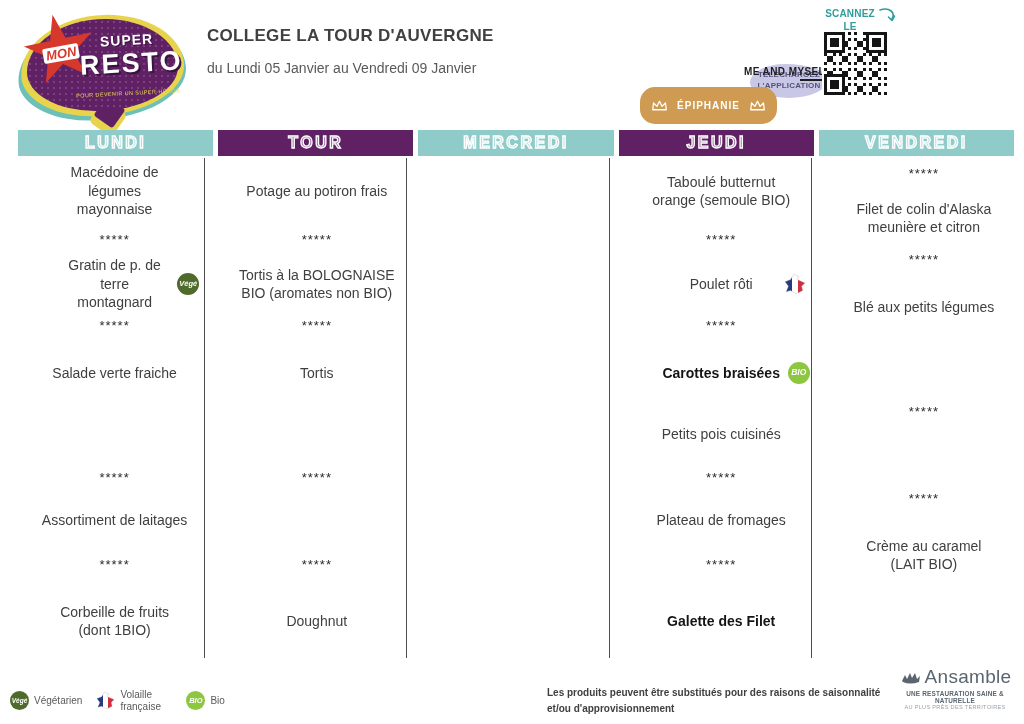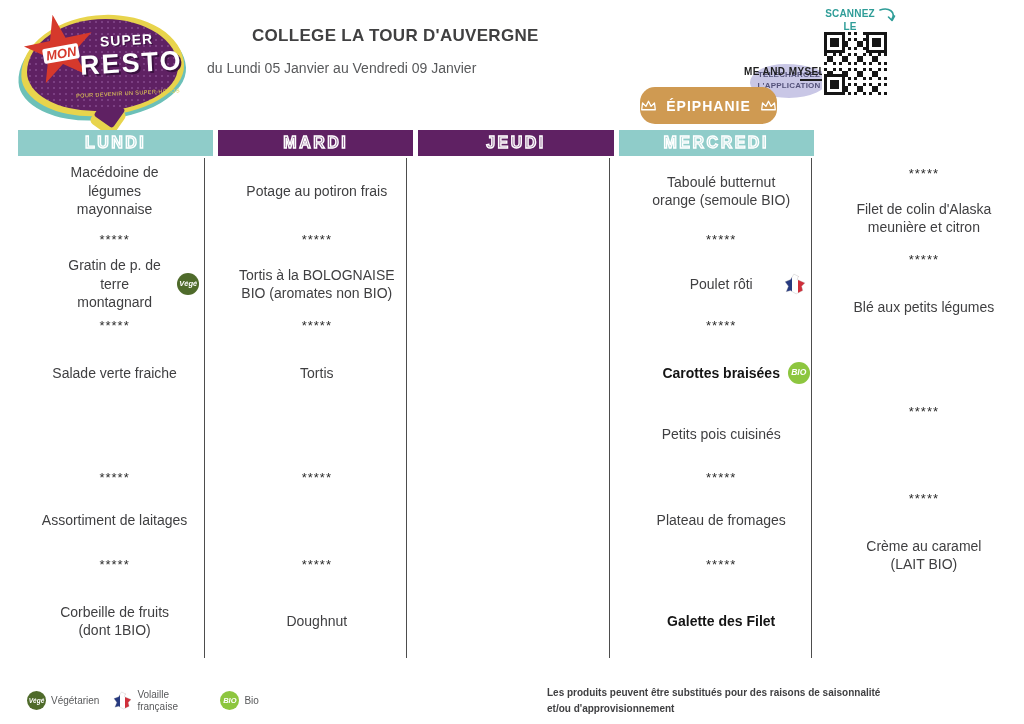--- a/index.html
+++ b/index.html
@@ -18,38 +18,38 @@
   .star{position:absolute;left:6px;top:8px;width:72px;height:72px;background:#d6392c;transform:rotate(-12deg);
     clip-path:polygon(50% 0%,61% 35%,98% 35%,68% 57%,79% 91%,50% 70%,21% 91%,32% 57%,2% 35%,39% 35%);}
   .mon{position:absolute;left:25px;top:40px;background:#fff;color:#d6392c;font-weight:bold;font-style:italic;
     font-size:13px;line-height:15px;padding:0 3px;transform:rotate(-10deg);border-radius:2px;}
   .super{position:absolute;left:82px;top:26px;color:#fff;font-weight:800;font-size:14px;letter-spacing:1px;
     transform:rotate(-3deg);text-shadow:1px 1px 0 #3a1140;}
   .resto{position:absolute;left:62px;top:42px;color:#fff;font-weight:800;font-size:27px;letter-spacing:2px;
     transform:rotate(-3deg);text-shadow:2px 2px 0 #3a1140;}
   .logo-tagline{position:absolute;left:58px;top:84px;color:#e8d44c;font-size:5.5px;letter-spacing:.4px;transform:rotate(-3deg);white-space:nowrap;}
 
-  .page-title{position:absolute;left:207px;top:26px;font-size:17px;font-weight:bold;color:#404041;letter-spacing:.3px;margin-left:45px;}
+  .page-title{position:absolute;left:207px;top:26px;font-size:17px;font-weight:bold;color:#404041;letter-spacing:.3px;}
   .page-subtitle{position:absolute;left:207px;top:60px;font-size:14px;color:#58595b;}
 
   .app-blob{position:absolute;left:750px;top:28px;width:74px;padding:6px 2px;background:#c9c7e6;
     border-radius:45% 55% 50% 50%/55% 45% 55% 45%;text-align:center;font-size:8px;font-weight:bold;
     color:#54527a;line-height:1.35;letter-spacing:.2px;margin-top:36px;}
   .me-and{position:absolute;left:744px;top:66px;font-size:10px;font-weight:800;color:#1d1d1d;letter-spacing:.4px;}
   .me-underline{position:absolute;left:800px;top:79px;width:22px;height:2px;background:#1d1d1d;}
 
   .scan-label{position:absolute;left:822px;top:7px;width:56px;font-size:10px;font-weight:bold;
     color:#2f9d98;text-align:center;line-height:1.3;letter-spacing:.2px;}
   .scan-arrow{position:absolute;left:878px;top:8px;}
   #qr{position:absolute;left:822px;top:30px;display:grid;grid-template-columns:repeat(21,3px);grid-auto-rows:3px;
     padding:2px;background:#fff;}
   .qm{background:#151515;}
 
   .event-badge{position:absolute;left:640px;top:87px;width:137px;height:37px;background:#cf9a52;border-radius:15px;
-    display:flex;align-items:center;justify-content:center;gap:9px;color:#fff;font-weight:bold;font-size:14px;letter-spacing:1px;}
+    display:flex;align-items:center;justify-content:center;gap:9px;color:#fff;font-weight:bold;font-size:10px;letter-spacing:1px;}
 
   
   .daybars{position:absolute;left:18px;right:10px;top:130px;height:26px;display:grid;grid-template-columns:repeat(5,1fr);gap:5px;}
   .daybar{display:flex;align-items:center;justify-content:center;font-size:16px;font-weight:800;letter-spacing:2.5px;
     -webkit-text-stroke:1.3px #ffffff;}
   .daybar.teal{background:#8fccc9;color:rgba(255,255,255,.35);}
   .daybar.purple{background:#5f2163;color:rgba(255,255,255,.35);}
 
   
   .menu{position:absolute;left:25px;right:10px;top:158px;height:500px;display:grid;grid-template-columns:repeat(5,1fr);gap:22px;}
@@ -58,21 +58,21 @@
   .cell{position:relative;display:flex;align-items:center;justify-content:center;text-align:center;
     padding:0 6px;font-size:14px;line-height:1.32;color:#3f3f41;}
   .c0{height:66px}.c1{height:32px}.c2{height:56px}.c3{height:28px}.c4{height:66px}
   .c5{height:56px}.c6{height:32px}.c7{height:52px}.c8{height:38px}.c9{height:74px}
   .stars{font-size:13px;letter-spacing:1px;color:#2b2b2b;}
   .txt{display:inline-block;}
   .bold .txt{font-weight:bold;color:#141414;}
   .mw100{max-width:100px}.mw130{max-width:130px}.mw140{max-width:140px}.mw150{max-width:150px}.mw170{max-width:170px}
 
   .badge{position:absolute;right:5px;top:50%;transform:translateY(-50%);width:22px;height:22px;border-radius:50%;
-    display:flex;align-items:center;justify-content:center;color:#fff;font-style:italic;font-weight:bold;margin-left:17px;}
+    display:flex;align-items:center;justify-content:center;color:#fff;font-style:italic;font-weight:bold;}
   .vege{background:#4f6b2b;font-size:7.5px;}
   .bio{background:#8dc63f;font-size:8.5px;}
   .flag{position:absolute;right:5px;top:50%;transform:translateY(-50%);width:22px;height:22px;}
   .badge.right0{right:1px;}
 
   
   .legend{position:absolute;left:10px;bottom:12px;display:flex;align-items:center;gap:14px;}
   .legend-item{display:flex;align-items:center;gap:5px;font-size:10px;color:#58595b;}
   .legend .badge,.legend .flag{position:static;transform:none;width:19px;height:19px;flex:0 0 auto;}
   .legend .vege{font-size:6.5px}.legend .bio{font-size:7.5px}
@@ -573,23 +573,24 @@
         <path d="M2 12 L3 4 L7 8 L10 2 L13 8 L17 4 L18 12 Z" fill="none" stroke="#fff" stroke-width="1.5" stroke-linejoin="round"></path>
       </svg>
     <span>ÉPIPHANIE</span>
     <svg width="17" height="13" viewBox="0 0 20 14">
         <path d="M2 12 L3 4 L7 8 L10 2 L13 8 L17 4 L18 12 Z" fill="none" stroke="#fff" stroke-width="1.5" stroke-linejoin="round"></path>
       </svg>
   </div>
 
   <div class="daybars">
     <div class="daybar teal">LUNDI</div>
-    <div class="daybar purple">MARDI</div>
+    <div class="daybar purple">TOUR</div>
+    <div class="daybar teal">MERCREDI</div>
     <div class="daybar purple">JEUDI</div>
-    <div class="daybar teal">MERCREDI</div>
+    <div class="daybar teal">VENDREDI</div>
   </div>
 
   <div class="menu">
 
     <div class="col">
       <div class="cell c0">
           <span class="txt mw130">Macédoine de légumes mayonnaise</span>
         </div>
       <div class="cell c1 stars">
           <span class="txt">*****</span>
@@ -762,14 +763,24 @@
         </span>
       <span class="legend-label">Bio</span>
     </div>
   </div>
 
   <div class="disclaimer">
     <div>Les produits peuvent être substitués pour des raisons de saisonnalité</div>
     <div>et/ou d'approvisionnement</div>
   </div>
 
+  <div class="ansamble">
+    <div class="ansamble-top">
+      <svg width="24" height="16" viewBox="0 0 22 16">
+          <path d="M2 12 L5 6 L7 10 L10 4 L12 9 L15 4 L17 10 L20 7 L19 13 Q10 16 3 13 Z" fill="#5a6570"></path>
+        </svg>
+      <span class="ansamble-name">Ansamble</span>
+    </div>
+    <div class="ansamble-t1">UNE RESTAURATION SAINE &amp; NATURELLE</div>
+    <div class="ansamble-t2">AU PLUS PRÈS DES TERRITOIRES</div>
+  </div>
 
 </div>
 
 </body></html>

